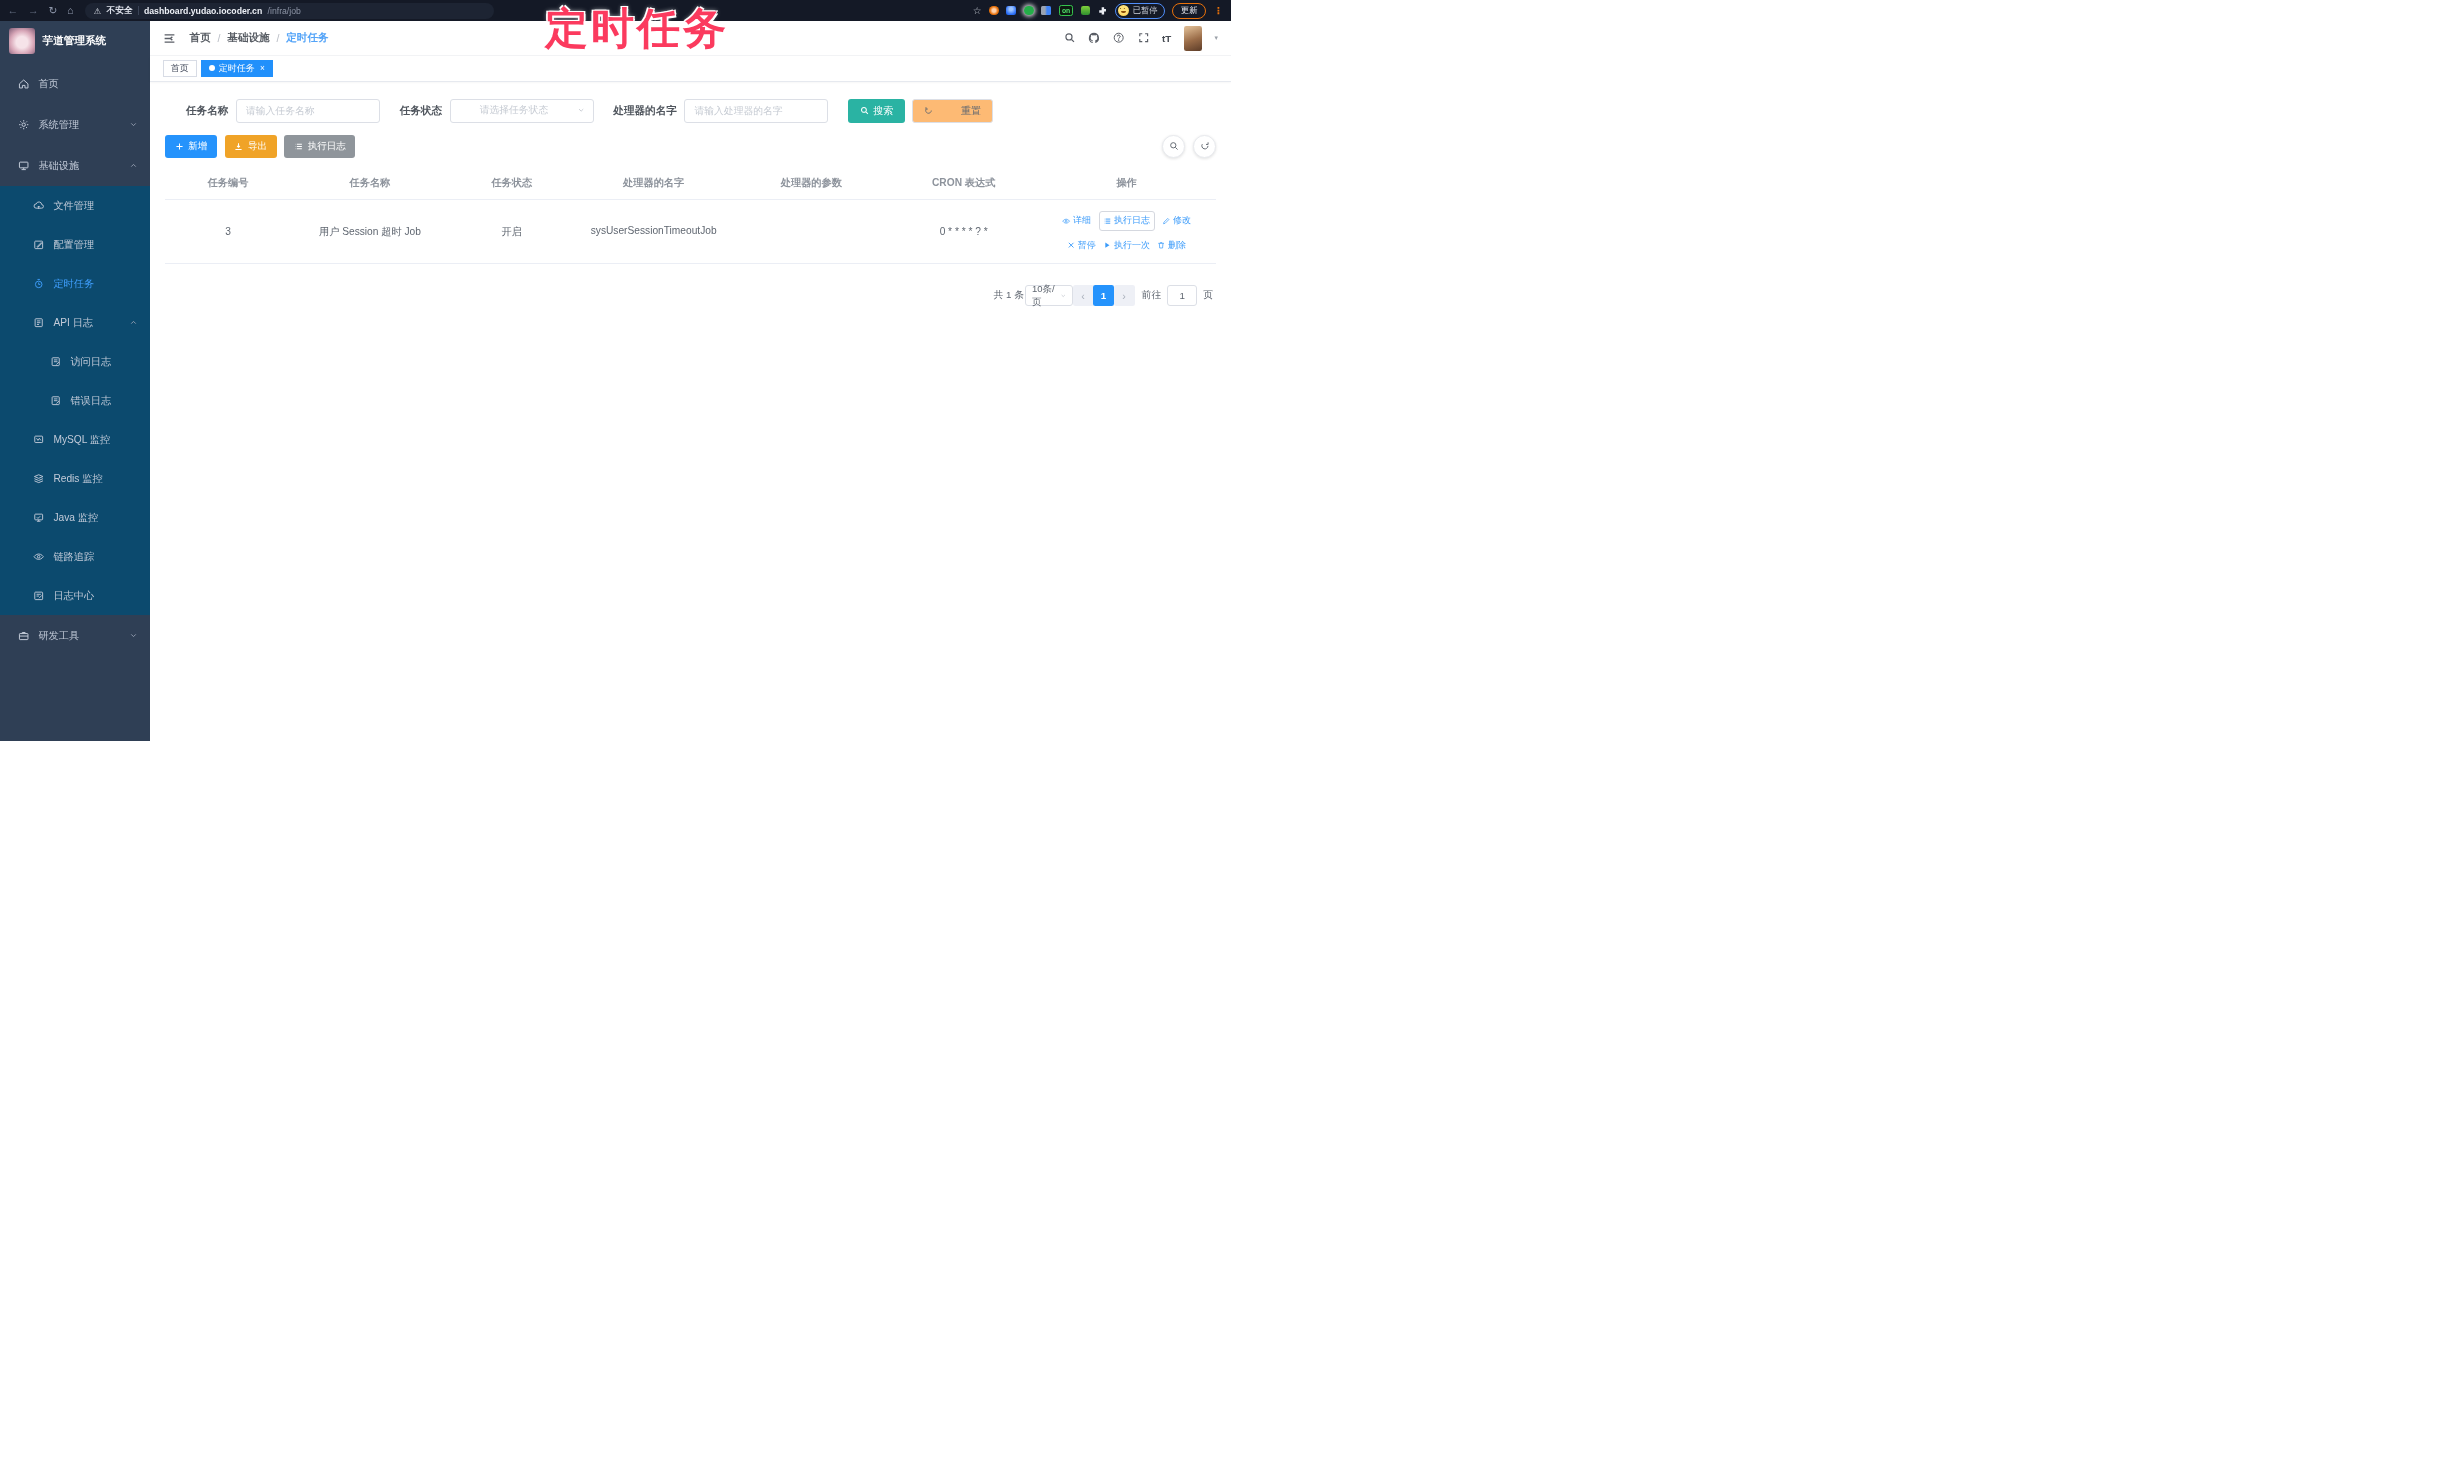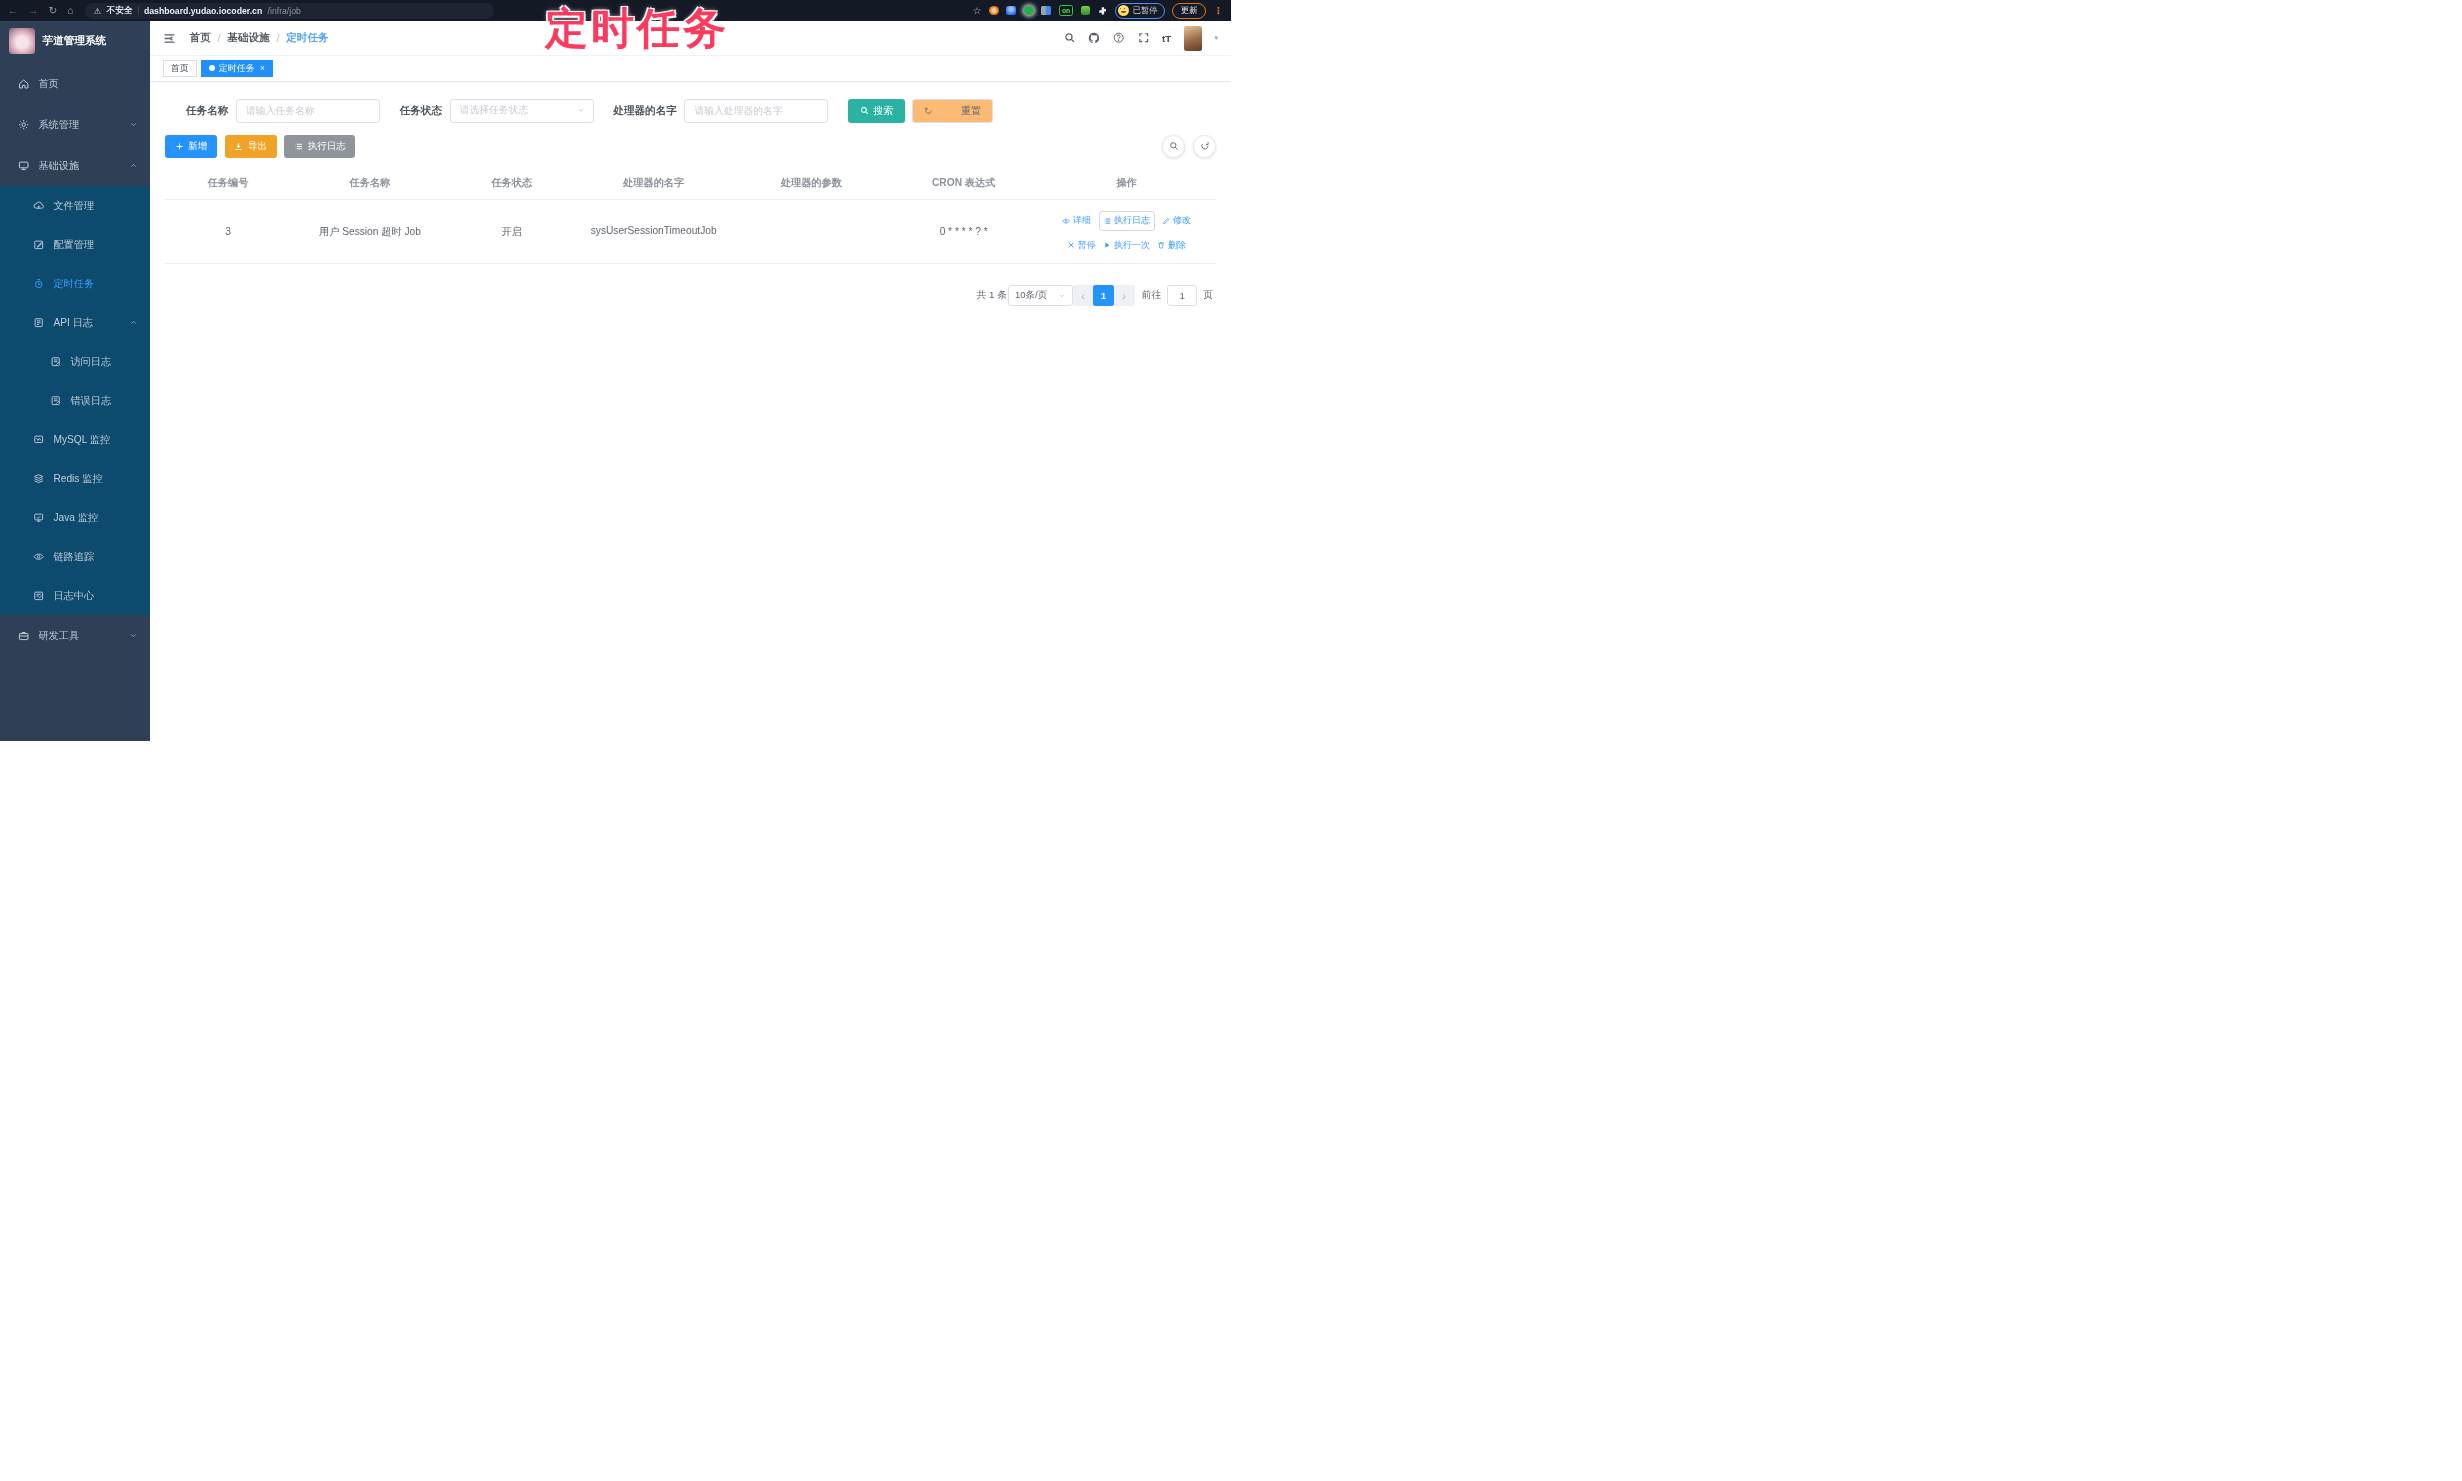--- a/index.html
+++ b/index.html
@@ -72,21 +72,21 @@
   .tag .x { font-size:8.3px; margin-left:1.5px; }
 
   
   .content { flex:1; padding:10.6px 15px 0; position:relative; }
   .filter-row { display:flex; align-items:center; margin:6px 0 12px 21px; font-size:10.6px; }
   .fgroup { display:flex; align-items:center; gap:7.6px; margin-right:19.7px; }
   .flabel { font-weight:700; color:#50565e; white-space:nowrap; }
   input.ctl { width:144px; height:24px; border:0.8px solid #dcdfe6; border-radius:3px; padding:0 9px; font-size:9.8px; color:#5f6670; outline:none; font-family:inherit; }
   input.ctl::placeholder { color:#c5cad2; }
   .select-ctl { width:144px; height:24px; border:0.8px solid #dcdfe6; border-radius:3px; background:#fff; display:flex; align-items:center; padding:0 7.6px 0 9px; font-size:9.8px; cursor:pointer; }
-  .select-ctl .ph { color:#c5cad2; flex:1; }
+  .select-ctl .ph { color:#c5cad2; flex:1;margin-left:20px; }
   .select-ctl svg { color:#c0c4cc; }
   .btn { height:24px; border-radius:3px; display:inline-flex; align-items:center; gap:4.5px; padding:0 10.6px; font-size:10px; border:0.8px solid transparent; cursor:pointer; font-family:inherit; }
   .btn svg { width:9px; height:9px; }
   .btn-search { background:#2ab3a3; color:#fff; margin-right:7.6px; }
   .btn-reset { background:#fdba74; border-color:#dcdfe6; color:#5f6670;gap:28px; }
 
   .toolbar-row { display:flex; align-items:center; gap:7.6px; }
   .btn-sm { height:23px; padding:0 9.8px; font-size:9.5px; color:#fff; border-radius:3px; display:inline-flex; align-items:center; gap:4.5px; border:none; cursor:pointer; font-family:inherit; }
   .btn-sm svg { width:9px; height:9px; }
   .btn-add { background:#2593fc; }
@@ -104,21 +104,21 @@
   .td { text-align:center; }
   .c1{width:12%;} .c2{width:15%;} .c3{width:12%;} .c4{width:15%;} .c5{width:15%;} .c6{width:14%;} .c7{width:17%;}
   .handler { max-width:130px; margin:0 auto; word-break:break-all; line-height:1.8; }
   .acts { display:flex; flex-direction:column; gap:8.3px; align-items:center; }
   .aline { display:flex; gap:7.6px; align-items:center; }
   .alink { color:#3b9bfa; font-size:9px; display:inline-flex; align-items:center; gap:2.3px; cursor:pointer; white-space:nowrap; }
   .alink svg { width:8.3px; height:8.3px; }
   .focus-box { border:1.5px solid #d5d8df; border-radius:3px; padding:2.3px 3.8px; background:#fff; }
 
   .pgn { display:flex; align-items:center; justify-content:flex-end; gap:1px; margin-top:21px; font-size:9.8px; color:#5f6670; padding-right:3px; }
-  .pg-size { width:65px; height:21px; border:0.8px solid #dcdfe6; border-radius:3px; display:flex; align-items:center; justify-content:space-between; padding:0 6px; font-size:9.5px; color:#5f6670; cursor:pointer; background:#fff; }
+  .pg-size { width:48px; height:21px; border:0.8px solid #dcdfe6; border-radius:3px; display:flex; align-items:center; justify-content:space-between; padding:0 6px; font-size:9.5px; color:#5f6670; cursor:pointer; background:#fff; }
   .pg-size svg { width:7.6px; height:7.6px; color:#c0c4cc; }
   .pg-btn { min-width:21px; height:21px; border-radius:2.3px; background:#eef0f6; color:#aab0bb; display:flex; align-items:center; justify-content:center; font-size:10.6px; cursor:pointer; margin:0 -1.5px; }
   .pg-cur { min-width:21px; height:21px; border-radius:2.3px; background:#2593fc; color:#fff; font-weight:700; display:flex; align-items:center; justify-content:center; font-size:9.8px; cursor:pointer; }
   .pg-goto { display:flex; align-items:center; gap:6px; margin-left:7.6px; }
   .pg-goto input { width:30px; height:21px; border:0.8px solid #dcdfe6; border-radius:3px; text-align:center; font-size:9.8px; color:#5f6670; outline:none; font-family:inherit; }
 
   
   .annotation { position:absolute; top:0px; left:545px; z-index:50; font-size:43px; font-weight:800; letter-spacing:3px; color:#fb3a5e; pointer-events:none;
     text-shadow:-1.5px -1.5px 0 #fff, 1.5px -1.5px 0 #fff, -1.5px 1.5px 0 #fff, 1.5px 1.5px 0 #fff, 0 0 5.3px rgba(255,255,255,.9); }
 </style>

